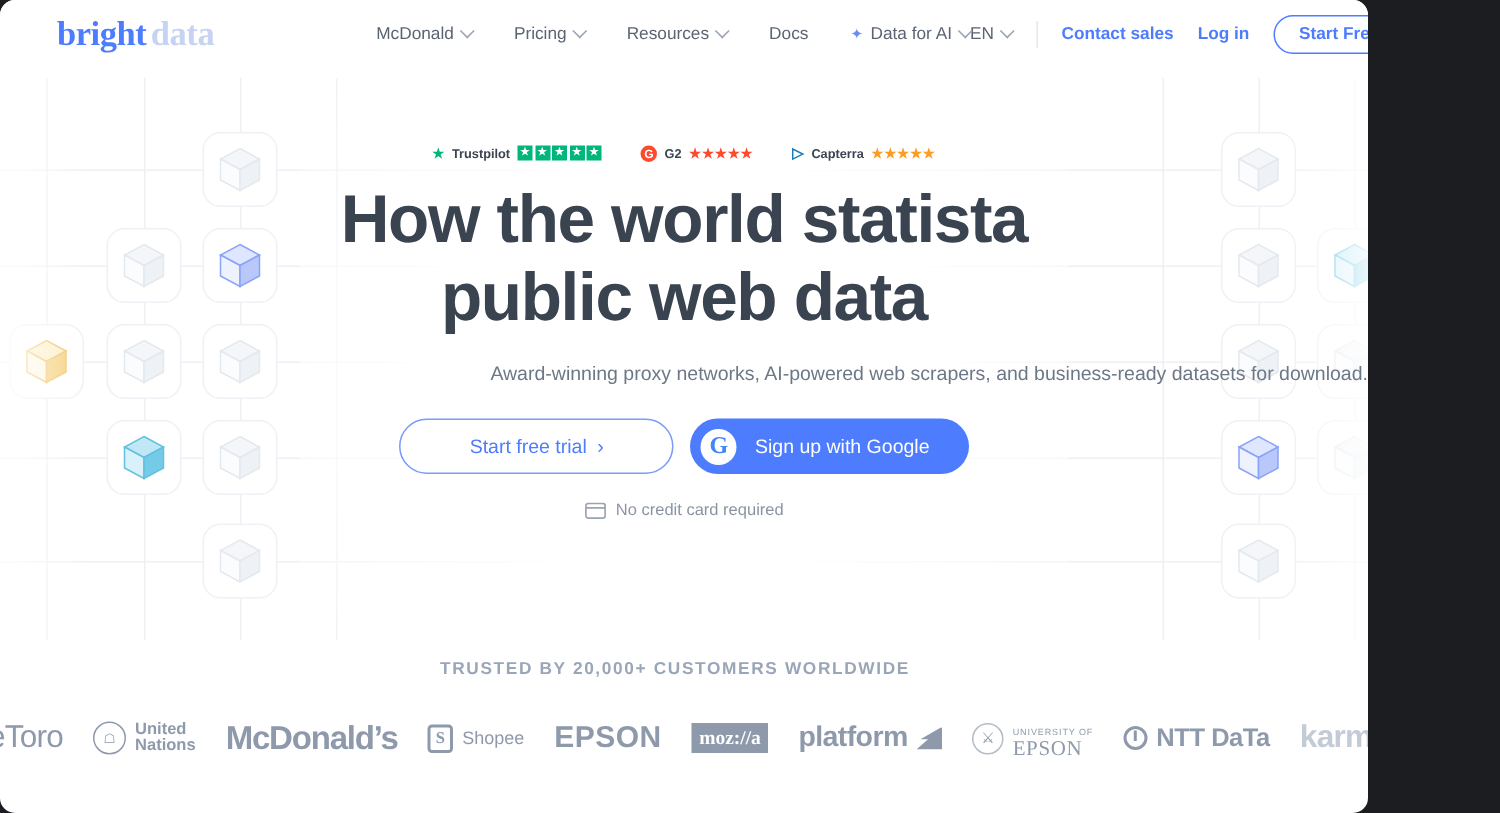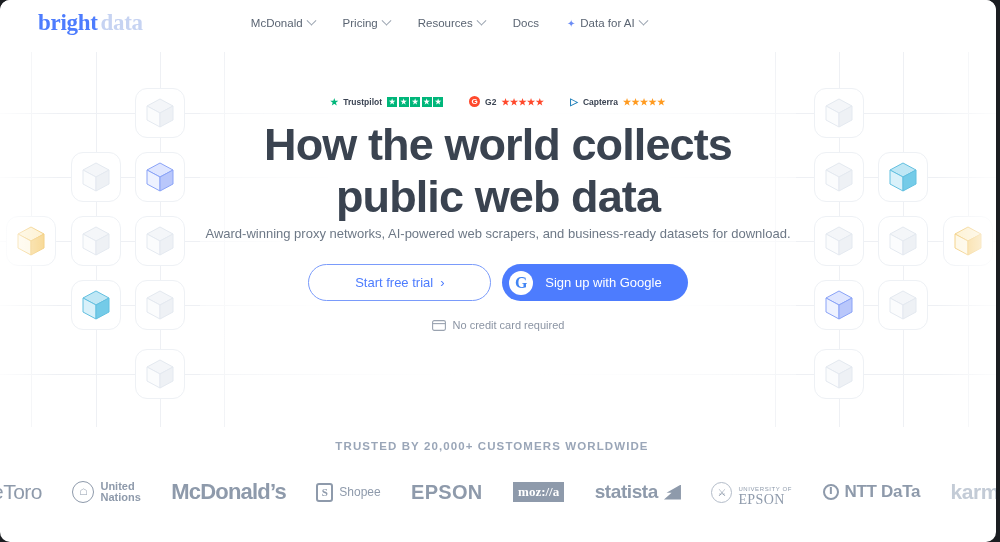--- a/index.html
+++ b/index.html
@@ -4,21 +4,21 @@
 <style>
   * { box-sizing: border-box; margin: 0; padding: 0; }
   html, body {
     width: 1000px; height: 542px;
     background: #1b1d21;
     font-family: "Liberation Sans", sans-serif;
     overflow: hidden;
   }
   #page {
     position: relative;
-    width: 996px; height: 542px;
+    width: 912px; height: 542px;
     background: #ffffff;
     border-radius: 10px;
     overflow: hidden;
   }
 
   
   .bg-layer { position: absolute; inset: 0; pointer-events: none; }
   .gline-v { position: absolute; top: 52px; bottom: 115px; width: 1px; background: #eef0f4; }
   .gline-h { position: absolute; left: 0; right: 0; height: 1px; background: #eef0f4; }
   .cube-cell {
@@ -79,21 +79,21 @@
   .stars-red { color: #ff492c; font-size: 9px; letter-spacing: .5px; }
   .stars-orange { color: #ff9b21; font-size: 9px; letter-spacing: .5px; }
   .cap-mark { color: #1a7cb7; font-size: 10px; }
 
   h1.headline {
     margin-top: 12px;
     font-size: 45px; line-height: 52px; font-weight: 700;
     color: #3a4350; letter-spacing: -.9px;
   }
   .sub {
-    font-size: 13px; line-height: 21px; color: #6d7886; font-weight: 400;
+    margin-top: 14px; font-size: 13px; line-height: 21px; color: #6d7886; font-weight: 400; text-align: right;
   }
   .cta-row { display: flex; justify-content: center; align-items: center; gap: 11px; margin-top: 20px; }
   .btn-outline {
     display: flex; align-items: center; justify-content: center; gap: 7px;
     width: 183px; height: 37px; border: 1.4px solid #7a9bfb; border-radius: 19px;
     font-size: 13px; color: #4d7cfe; cursor: pointer; background: #fff;
   }
   .btn-google {
     display: flex; align-items: center; gap: 12px;
     height: 37px; padding: 0 26px 0 7px; border-radius: 19px; background: #4d7cfe;
@@ -315,20 +315,30 @@
       <div class="nav-link">
         <span>Docs</span>
       </div>
       <div class="nav-link">
         <span class="spark">✦</span>
         <span>Data for AI</span>
         <span class="chev"></span>
       </div>
     </div>
 
+    <div class="nav-right">
+      <div class="lang">
+        <span>EN</span>
+        <span class="chev"></span>
+      </div>
+      <div class="vsep"></div>
+      <div class="nav-cta">Contact sales</div>
+      <div class="nav-cta">Log in</div>
+      <div class="trial-btn">Start Free Trial</div>
+    </div>
   </div>
 
   <div class="hero">
 
     <div class="badges">
       <div class="badge">
         <span class="tp-star">★</span>
         <span>Trustpilot</span>
         <span class="tp-boxes">
           <span class="tp-box">★</span>
@@ -346,21 +356,21 @@
       </div>
 
       <div class="badge">
         <span class="cap-mark">▷</span>
         <span>Capterra</span>
         <span class="stars-orange">★★★★★</span>
       </div>
     </div>
 
     <h1 class="headline">
-      <span>How the world collects</span><br>
+      <span>How the world statista</span><br>
       <span>public web data</span>
     </h1>
 
     <div class="sub">
       <span>Award-winning proxy networks, AI-powered web scrapers, and business-ready datasets for download.</span><br>
     </div>
 
     <div class="cta-row">
       <div class="btn-outline">
         <span>Start free trial</span>
@@ -409,21 +419,21 @@
 
     <div>
       <span class="lg-epson">EPSON</span>
     </div>
 
     <div>
       <span class="lg-moz">moz://a</span>
     </div>
 
     <div>
-      <span class="lg-statista">statista</span>
+      <span class="lg-statista">platform</span>
       <span class="stat-mark"></span>
     </div>
 
     <div>
       <span class="ox-seal">⚔</span>
       <span class="ox-text">
         <span class="ox-small">UNIVERSITY OF</span><br>
         <span class="ox-big">EPSON</span>
       </span>
     </div>

